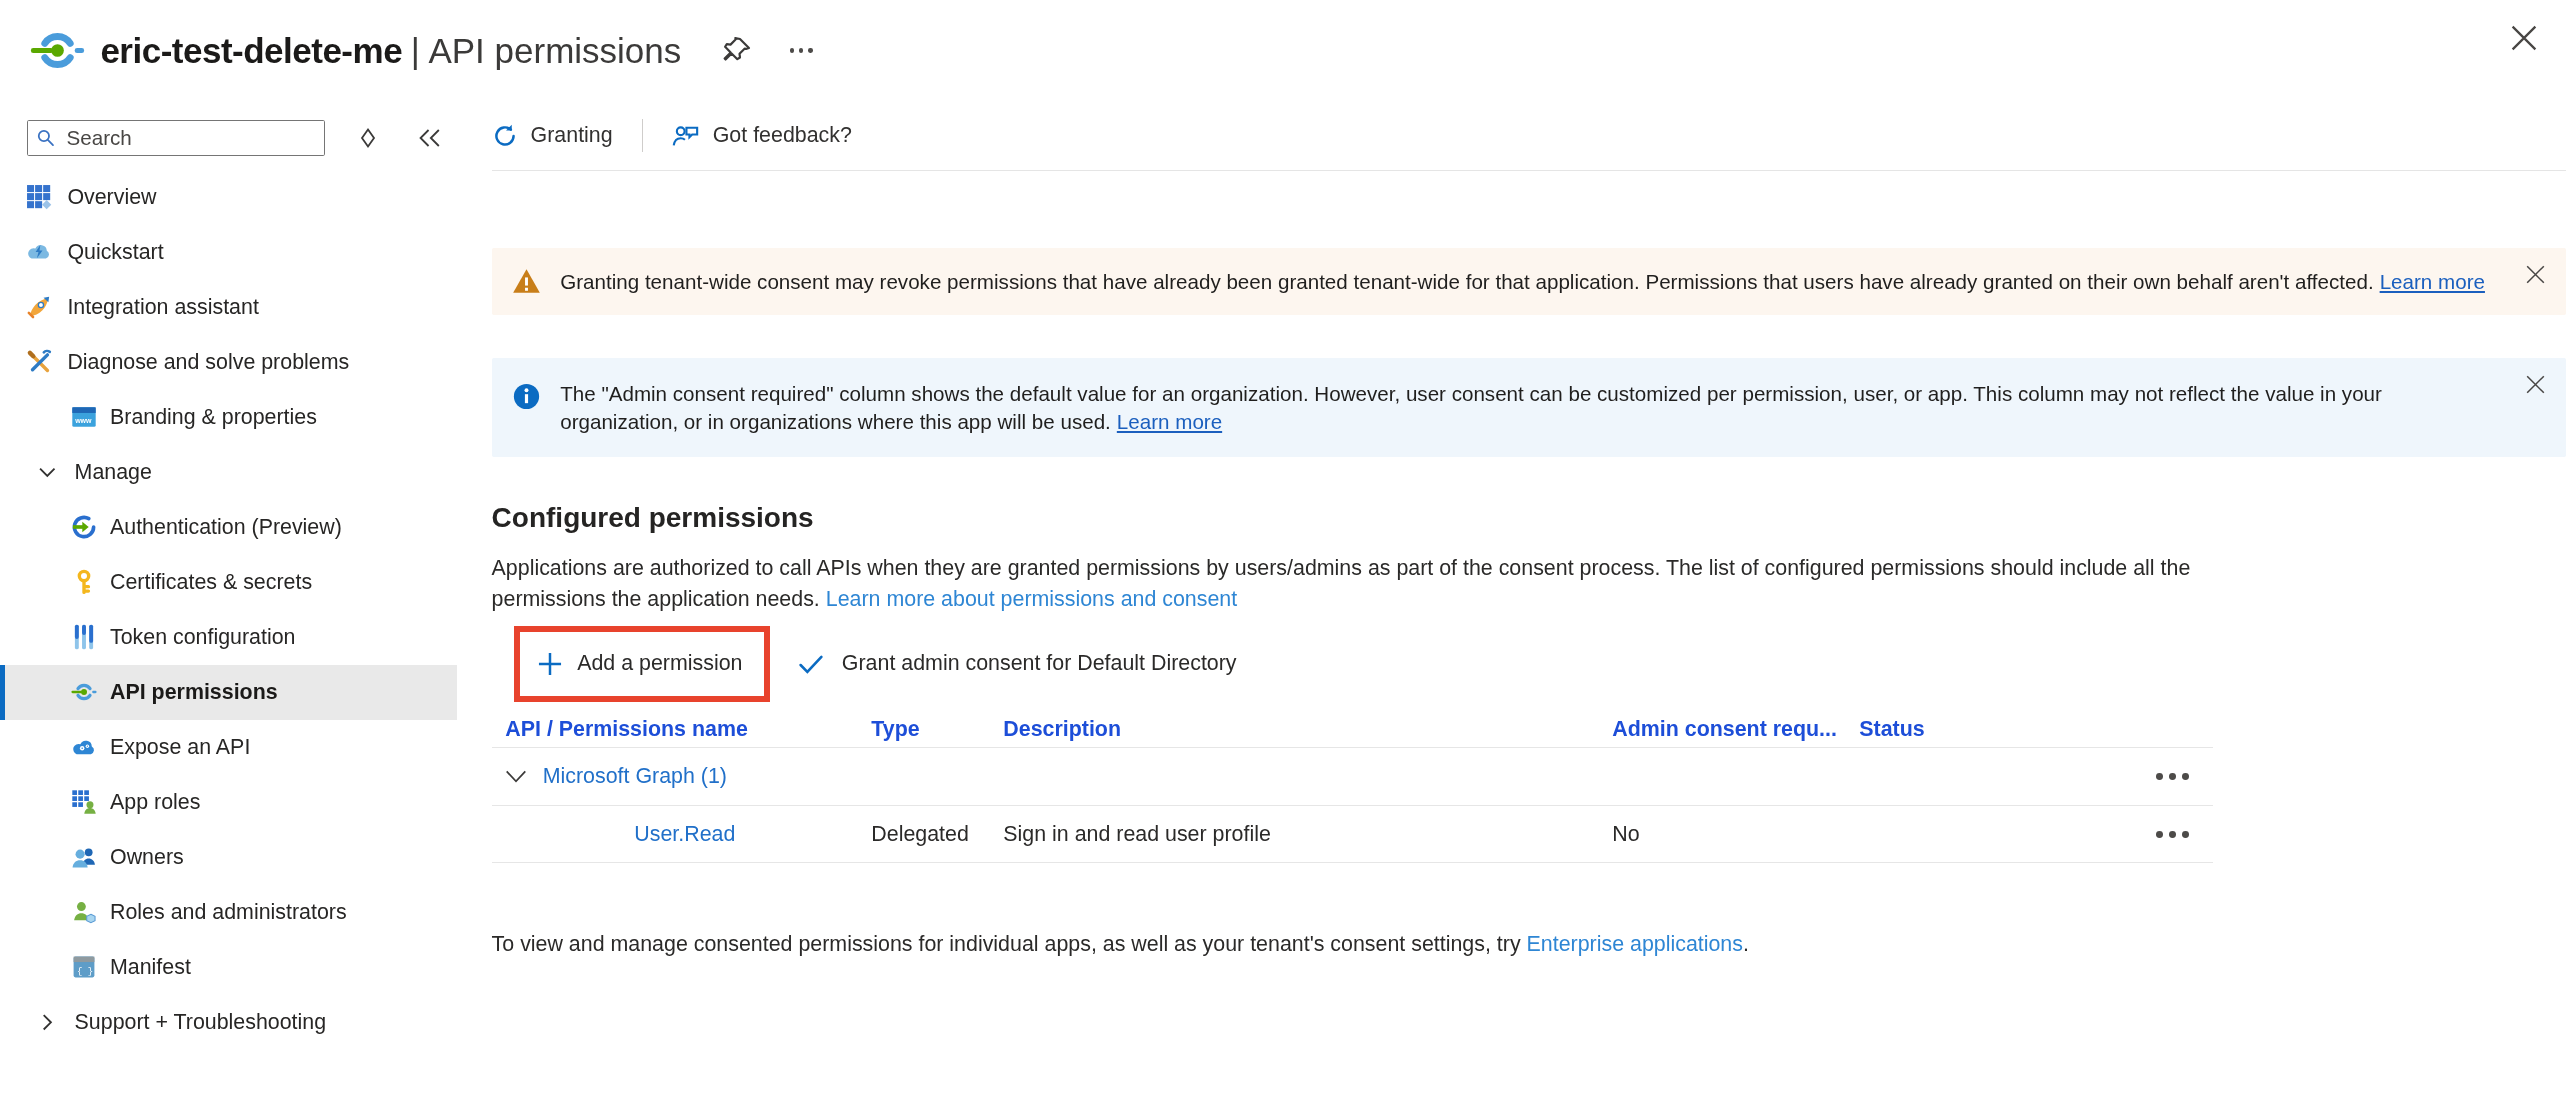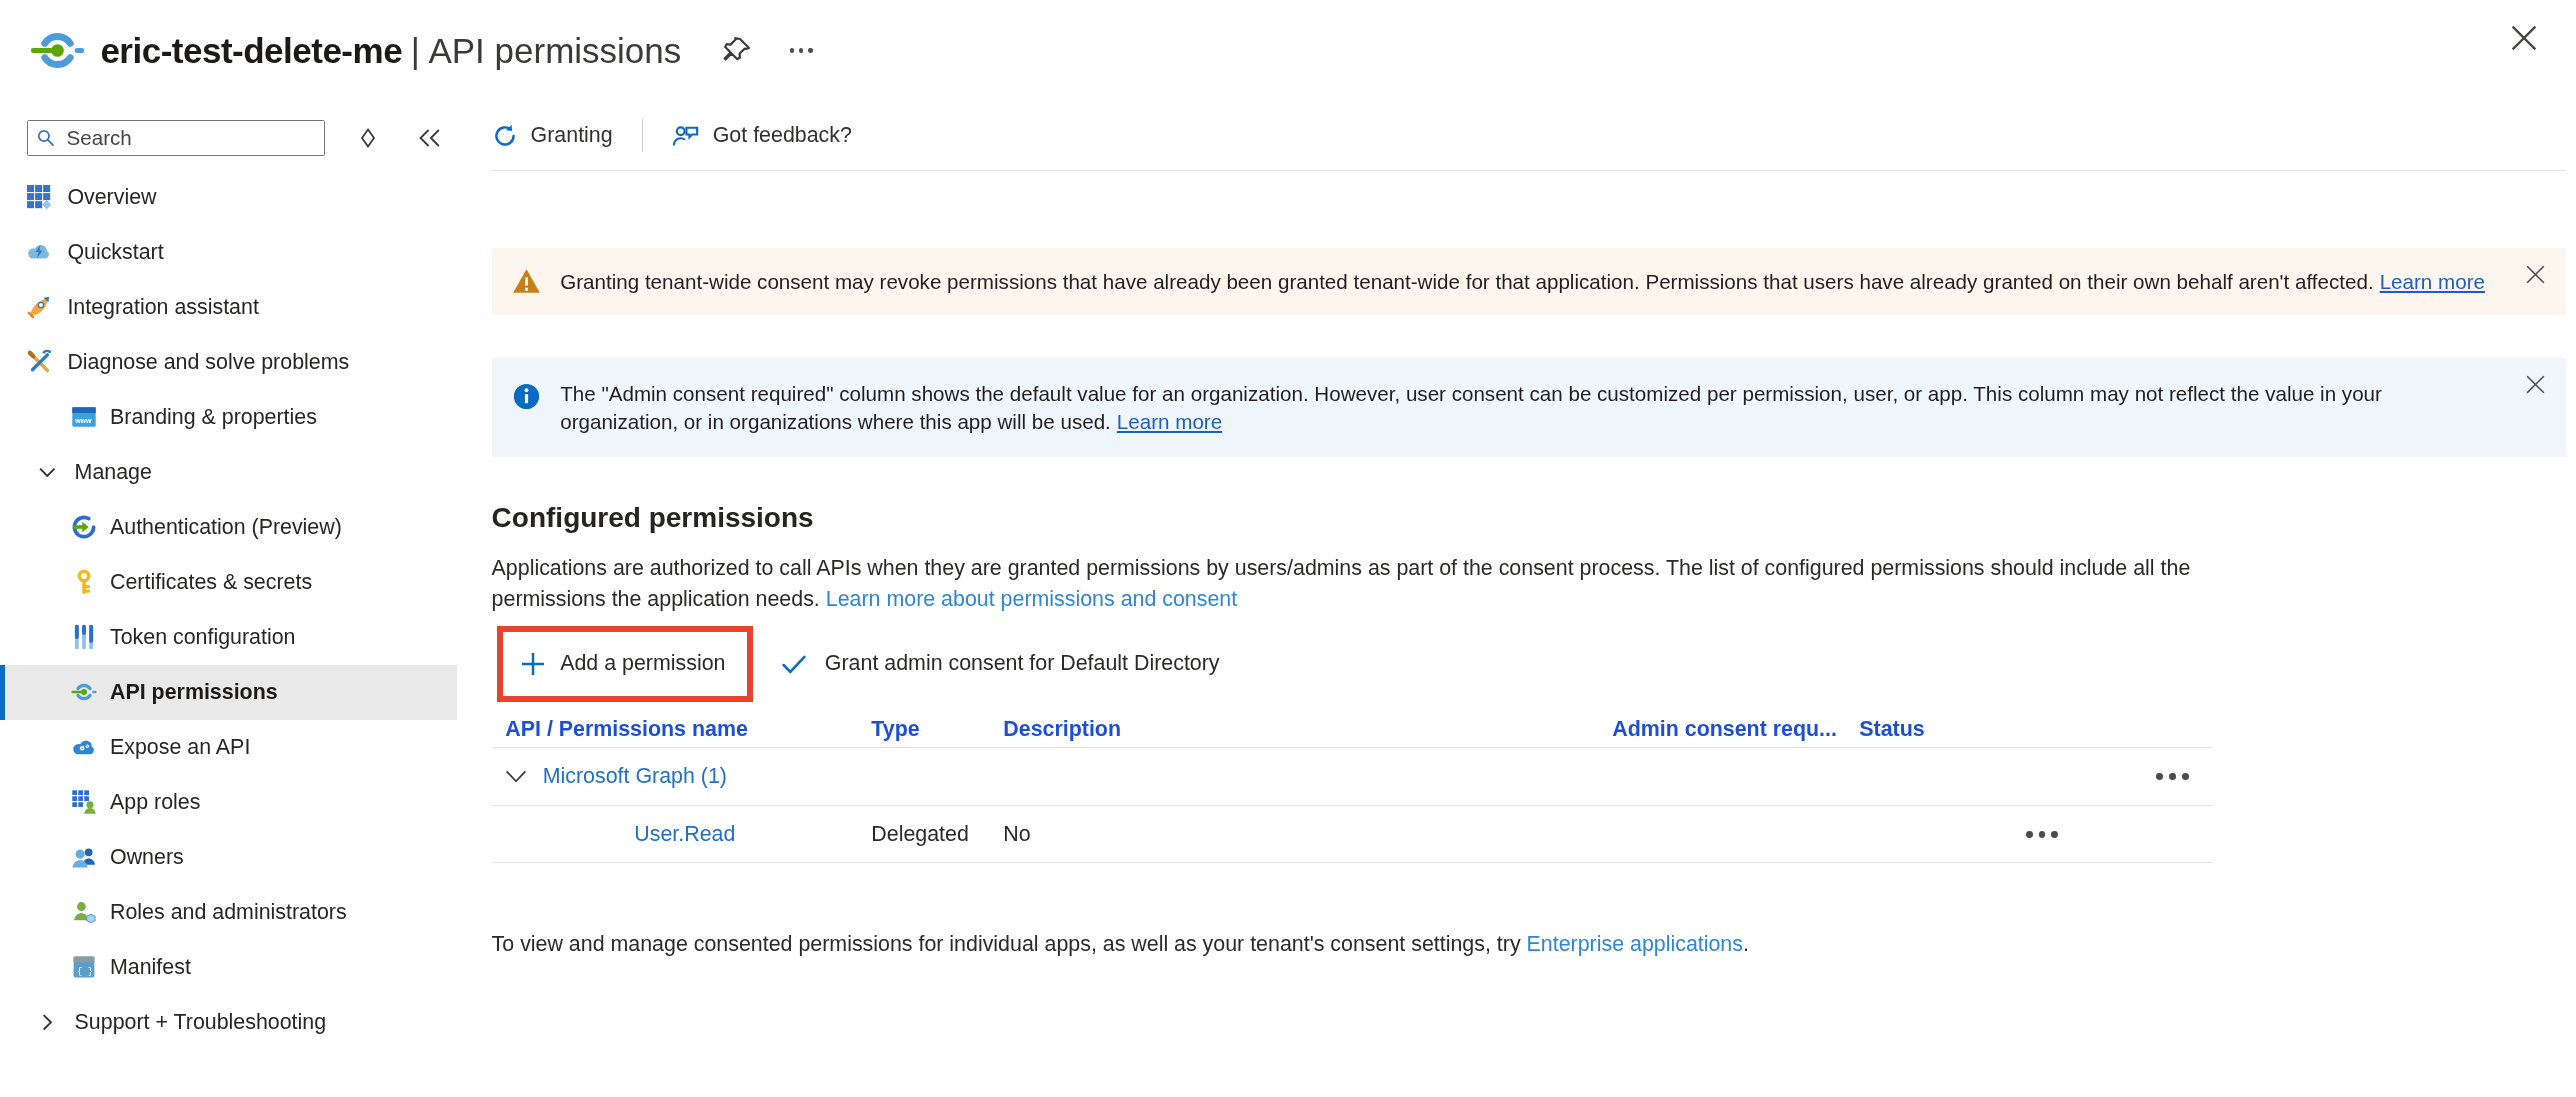--- a/index.html
+++ b/index.html
@@ -59,21 +59,21 @@
   .banner .btext { font-size:20.6px; color:#201f1e; line-height:1.34; max-width:1964px; }
   .banner a { color:#1b5fbe; text-decoration:underline; cursor:pointer; margin-left:6px; }
   .banner .bclose { position:absolute; top:13.7px; right:17px; cursor:pointer; padding:3.4px; }
 
   .section-title { margin-top:45px; font-size:28px; font-weight:600; color:#252423; }
   .section-desc { margin-top:19px; font-size:21.4px; line-height:1.42; max-width:1809px; color:#2b2a29; }
   a.plain-link { color:#2e86d4; text-decoration:none; cursor:pointer; }
   .section-desc a { margin-left:6px; }
 
   .actions-row { margin-top:12px; display:flex; align-items:center; }
-  .red-annotation { border:6.9px solid #e8432d; margin-left:5px; background:#fff; }
+  .red-annotation { border:6.9px solid #e8432d; margin-left:22px; background:#fff; }
   .add-perm-btn { display:flex; align-items:center; padding:19px 22px 19px 17px; font-size:21.4px; color:#2b2a29; background:#fff; cursor:pointer; border:none; font-family:inherit; }
   .add-perm-btn svg { margin-right:14.6px; }
   .grant-btn { display:flex; align-items:center; margin-left:27.4px; font-size:21.4px; color:#2b2a29; cursor:pointer; }
   .grant-btn svg { margin-right:18px; }
 
   .ptable { margin-top:15.4px; width:1721px; }
   .trow { display:grid; grid-template-columns:366px 132px 609px 247px 223px 1fr; align-items:center; padding-left:13.7px; }
   .trow.thead { height:31px; font-weight:700; font-size:21.4px; color:#1d4ed8; border-bottom:1.7px solid #e6e6e6; }
   .trow.thead > div { padding-bottom:5.1px; }
   .trow.group-row { height:58px; border-bottom:1.7px solid #e6e6e6; }
@@ -452,20 +452,21 @@
               <span class="dot"></span>
               <span class="dot"></span>
           </div>
         </div>
 
         <div class="trow perm-row">
           <div class="cell cell-sub">
             <a>User.Read</a>
           </div>
           <div class="cell">Delegated</div>
+          <div class="cell">Sign in and read user profile</div>
           <div class="cell">No</div>
           <div class="cell"></div>
           <div class="cell-actions">
             <span class="dot"></span>
               <span class="dot"></span>
               <span class="dot"></span>
           </div>
         </div>
       </div>
 

